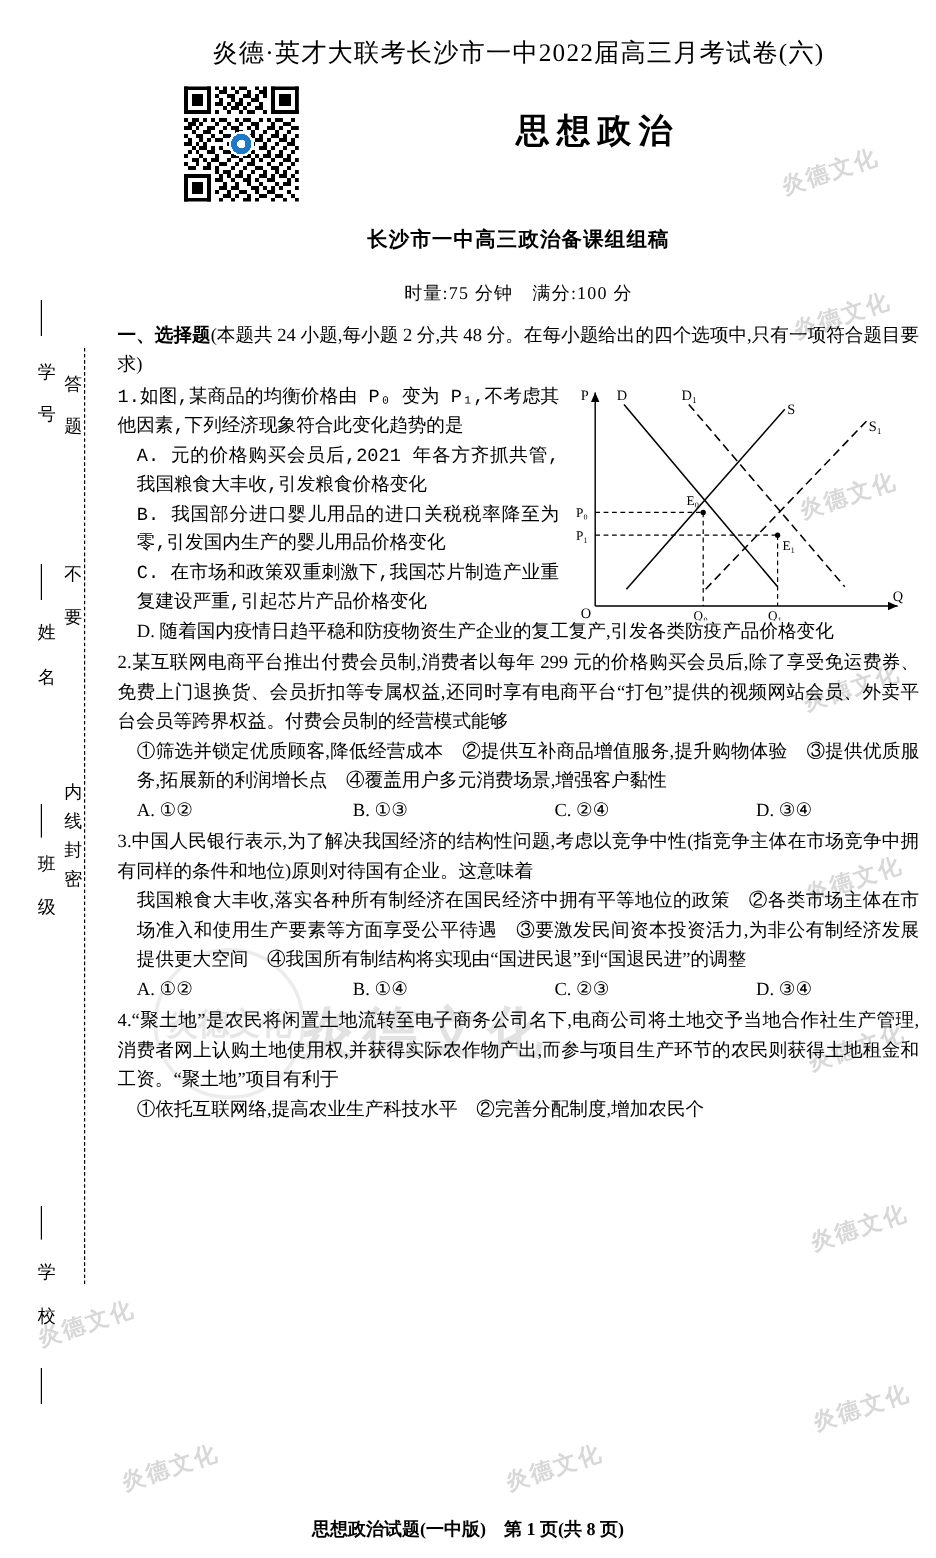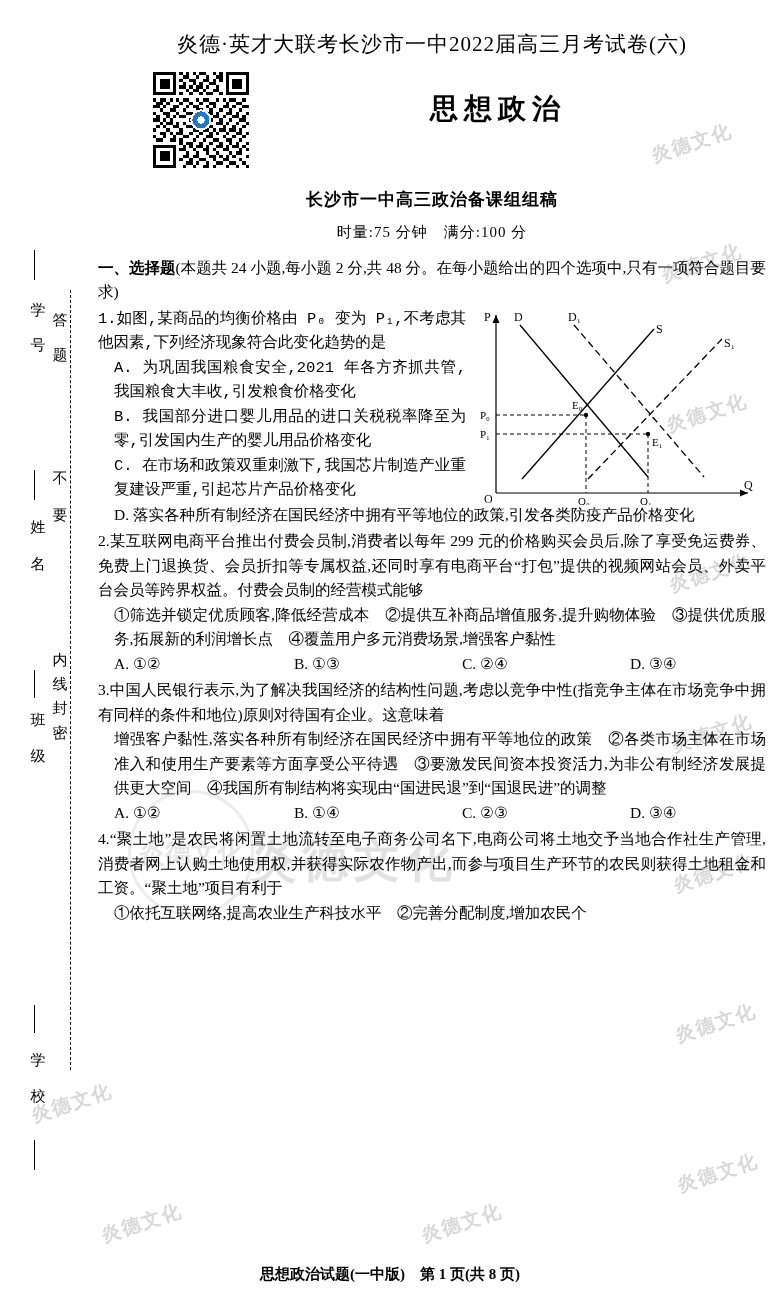--- a/index.html
+++ b/index.html
@@ -109,21 +109,21 @@
   .byline {
     text-align: center;
     font-size: 17px;
     font-weight: bold;
     margin-top: 6px;
     letter-spacing: 1px;
   }
   .timeline {
     text-align: center;
     font-size: 15px;
-    margin-top: 12px;
+    margin-top: 24px;
     letter-spacing: 1px;
   }
   .score-row {
     margin-top: 12px;
     text-align: right;
     font-size: 16px;
     font-weight: bold;
     padding-right: 12px;
   }
   .score-line {
@@ -542,44 +542,44 @@
           <line x1="18" y1="127" x2="170" y2="127" stroke="#000" stroke-width="1" stroke-dasharray="4 3"></line>
           <line x1="170" y1="127" x2="170" y2="186" stroke="#000" stroke-width="1" stroke-dasharray="4 3"></line>
           <text x="2" y="112" font-size="11" font-family="Liberation Serif, serif">P₀</text>
           <text x="2" y="131" font-size="11" font-family="Liberation Serif, serif">P₁</text>
           <text x="100" y="198" font-size="11" font-family="Liberation Serif, serif">Q₀</text>
           <text x="162" y="198" font-size="11" font-family="Liberation Serif, serif">Q₁</text>
         </svg>
       </div>
       <div class="q1-text">
         <div><span>1.</span><span>如图,某商品的均衡价格由 P₀ 变为 P₁,不考虑其他因素,下列经济现象符合此变化趋势的是</span></div>
-        <div class="opt">A. 为巩固我国粮食安全,2021 年各方齐抓共管,我国粮食大丰收,引发粮食价格变化</div>
+        <div class="opt">A. 元的价格购买会员后,2021 年各方齐抓共管,我国粮食大丰收,引发粮食价格变化</div>
         <div class="opt">B. 我国部分进口婴儿用品的进口关税税率降至为零,引发国内生产的婴儿用品价格变化</div>
         <div class="opt">C. 在市场和政策双重刺激下,我国芯片制造产业重复建设严重,引起芯片产品价格变化</div>
       </div>
-      <div class="opt">D. 落实各种所有制经济在国民经济中拥有平等地位的政策,引发各类防疫产品价格变化</div>
+      <div class="opt">D. 随着国内疫情日趋平稳和防疫物资生产企业的复工复产,引发各类防疫产品价格变化</div>
     </div>
 
     <div class="q">
       <div><span>2.</span><span>某互联网电商平台推出付费会员制,消费者以每年 299 元的价格购买会员后,除了享受免运费券、免费上门退换货、会员折扣等专属权益,还同时享有电商平台“打包”提供的视频网站会员、外卖平台会员等跨界权益。付费会员制的经营模式能够</span></div>
       <div class="indent1">
         <span>①筛选并锁定优质顾客,降低经营成本</span>　<span>②提供互补商品增值服务,提升购物体验</span>　<span>③提供优质服务,拓展新的利润增长点</span>　<span>④覆盖用户多元消费场景,增强客户黏性</span>
       </div>
       <div class="opt-row">
         <span class="opt-a">A. ①②</span>
         <span class="opt-b">B. ①③</span>
         <span class="opt-c">C. ②④</span>
         <span>D. ③④</span>
       </div>
     </div>
 
     <div class="q">
       <div><span>3.</span><span>中国人民银行表示,为了解决我国经济的结构性问题,考虑以竞争中性(指竞争主体在市场竞争中拥有同样的条件和地位)原则对待国有企业。这意味着</span></div>
       <div class="indent1">
-        <span>增强客户黏性,落实各种所有制经济在国民经济中拥有平等地位的政策</span>　<span>②各类市场主体在市场准入和使用生产要素等方面享受公平待遇</span>　<span>③要激发民间资本投资活力,为非公有制经济发展提供更大空间</span>　<span>④我国所有制结构将实现由“国进民退”到“国退民进”的调整</span>
+        <span>我国粮食大丰收,落实各种所有制经济在国民经济中拥有平等地位的政策</span>　<span>②各类市场主体在市场准入和使用生产要素等方面享受公平待遇</span>　<span>③要激发民间资本投资活力,为非公有制经济发展提供更大空间</span>　<span>④我国所有制结构将实现由“国进民退”到“国退民进”的调整</span>
       </div>
       <div class="opt-row">
         <span class="opt-a">A. ①②</span>
         <span class="opt-b">B. ①④</span>
         <span class="opt-c">C. ②③</span>
         <span>D. ③④</span>
       </div>
     </div>
 
     <div class="q">

